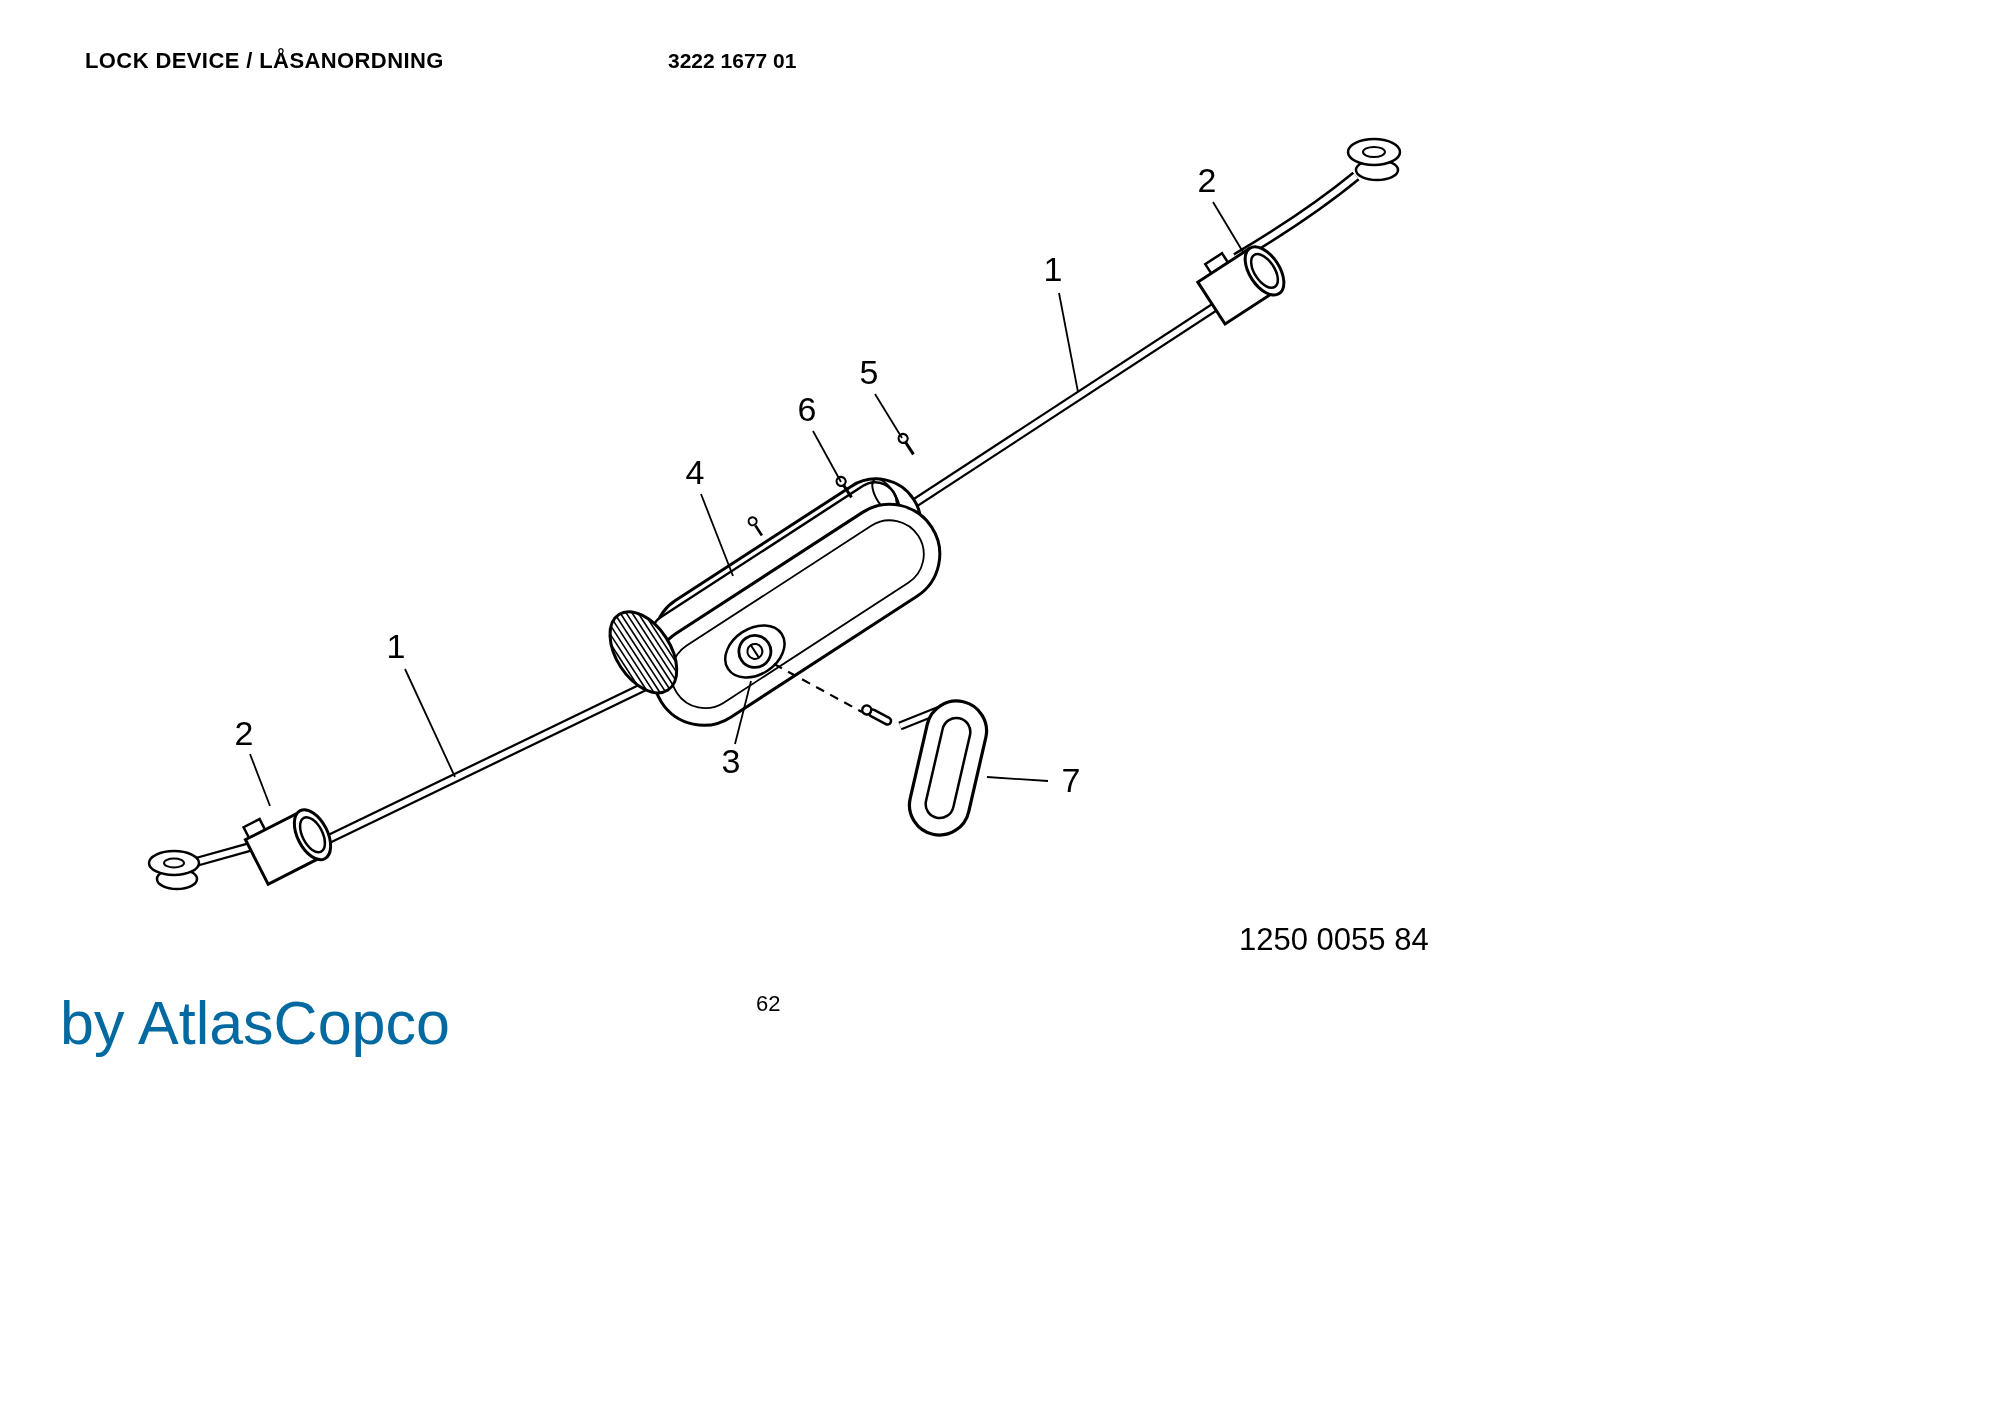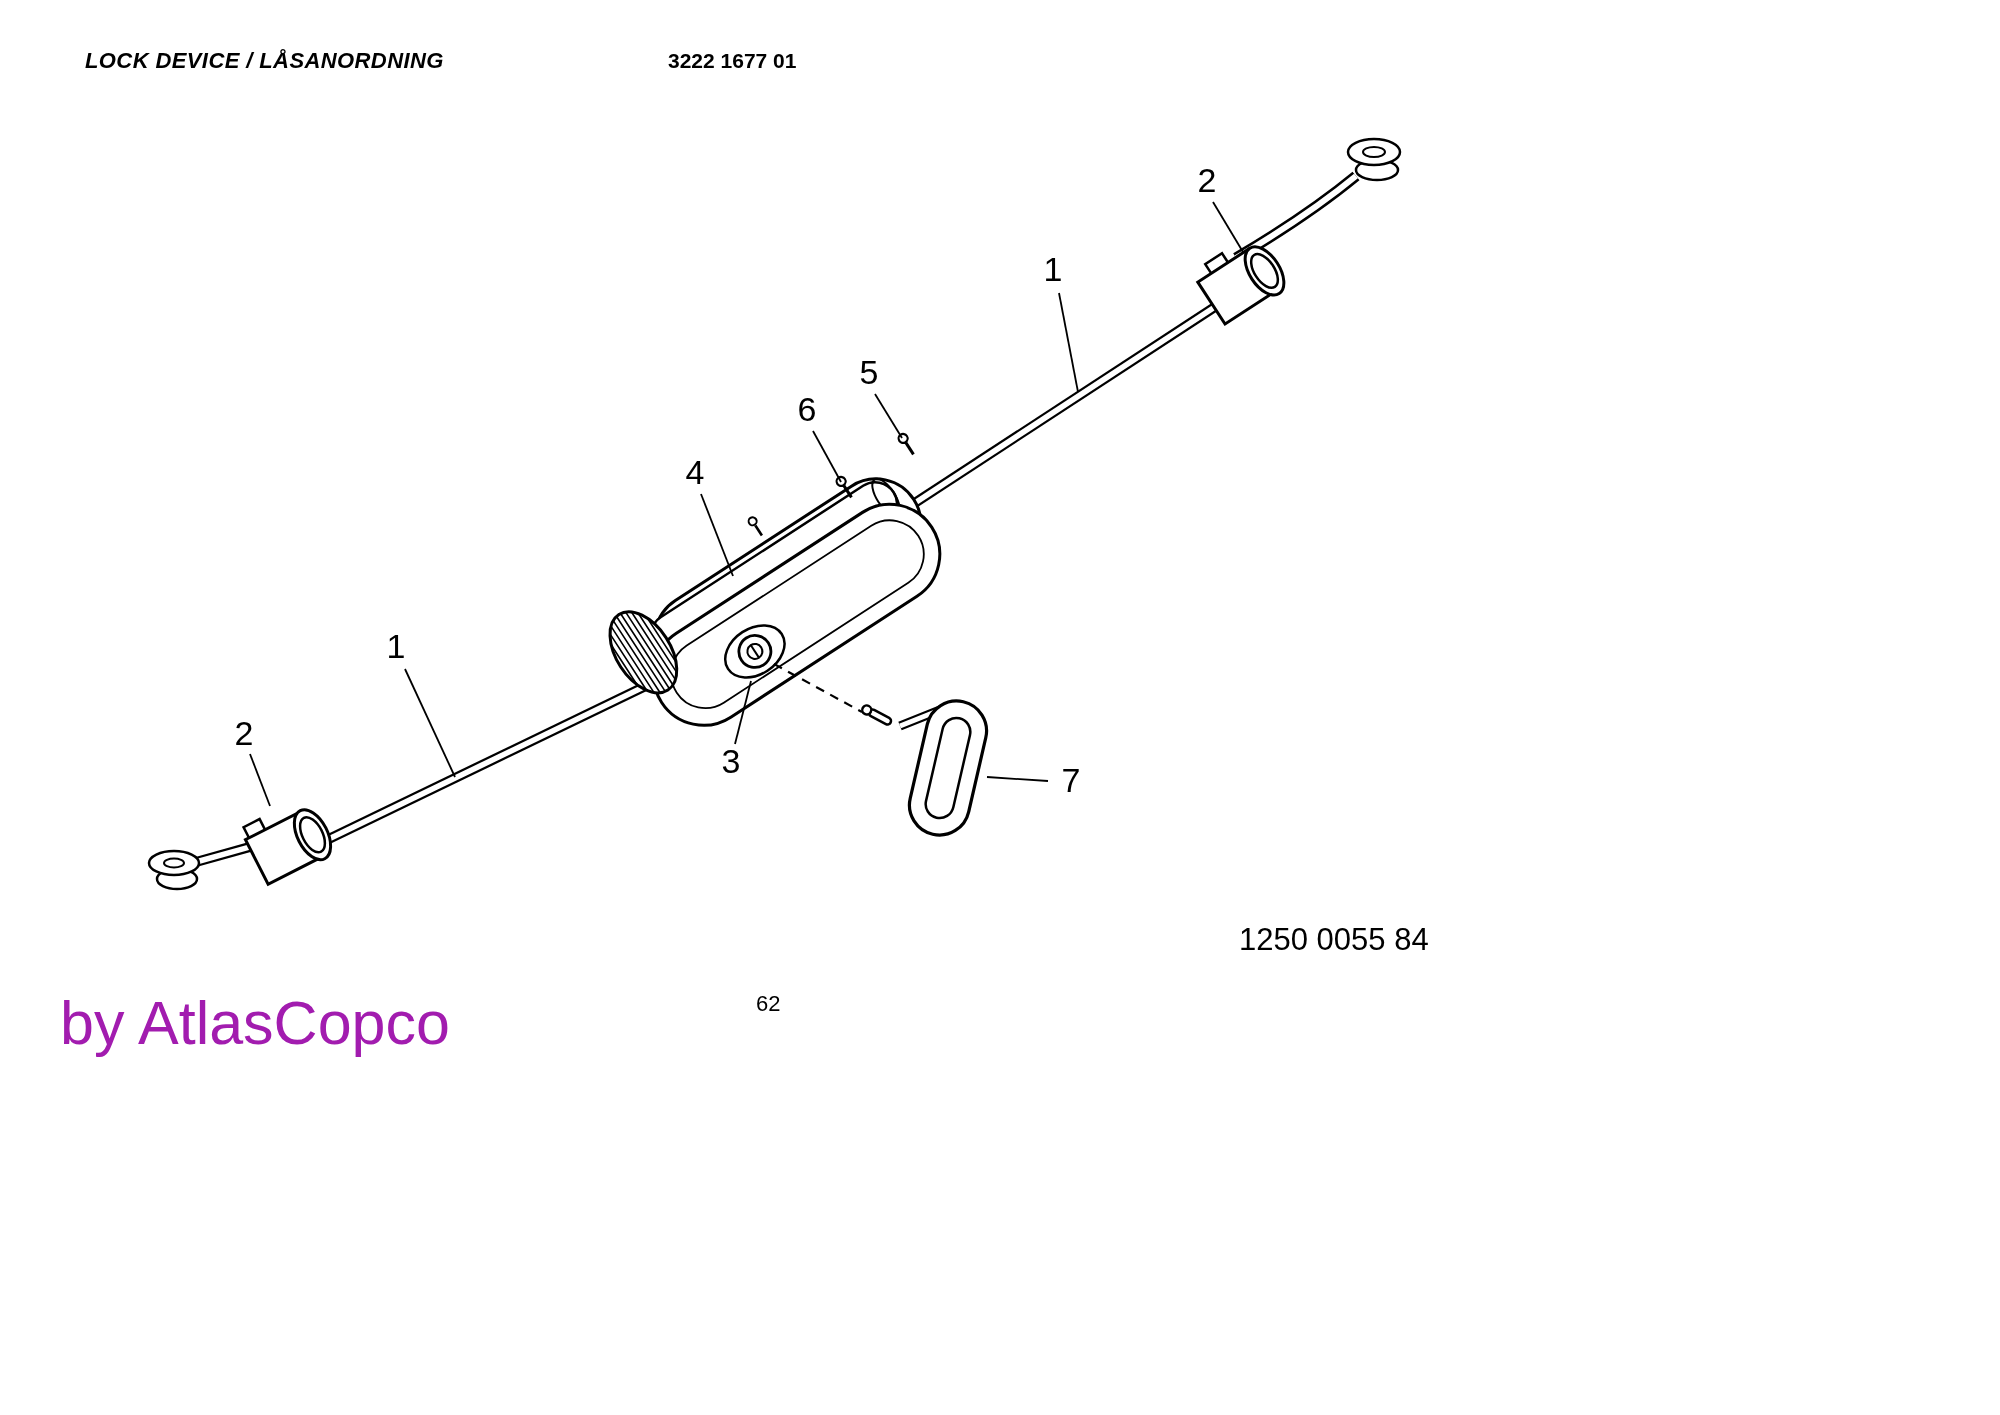--- a/index.html
+++ b/index.html
@@ -1,24 +1,24 @@
 <!DOCTYPE html>
 <html><head>
 <meta charset="utf-8">
 <style>
   * { margin:0; padding:0; box-sizing:border-box; }
   html,body { width:2000px; height:1415px; background:#ffffff; }
   body { font-family:"Liberation Sans", sans-serif; color:#000; position:relative; overflow:hidden; }
   .page { position:absolute; inset:0; background:#ffffff; }
-  .doc-title { position:absolute; left:85px; top:48px; font-size:22px; font-weight:700; letter-spacing:.4px; white-space:nowrap;font-style:italic; }
+  .doc-title { position:absolute; left:85px; top:48px; font-size:22px; font-weight:700; letter-spacing:.4px; white-space:nowrap; }
   .doc-partno { position:absolute; left:668px; top:49px; font-size:21px; font-weight:700; white-space:nowrap; }
   .diagram { position:absolute; left:0; top:0; width:2000px; height:1415px; }
   .ref-no { position:absolute; left:1203px; top:922px; font-size:31px; white-space:nowrap;margin-left:36px; }
   .page-no { position:absolute; left:756px; top:991px; font-size:22px; }
-  .watermark { position:absolute; left:60px; top:988px; font-size:61px; font-weight:400; color:#a21caf; white-space:nowrap; }
+  .watermark { position:absolute; left:60px; top:988px; font-size:61px; font-weight:400; color:#0369a1; white-space:nowrap; }
   .callout { font-size:34px; fill:#000; font-family:"Liberation Sans", sans-serif; }
   .ol-b { fill:none; stroke:#000; }
   .ol-w { fill:none; stroke:#fff; }
   .shape { fill:#fff; stroke:#000; }
   .lead { stroke:#000; stroke-width:1.8; fill:none; }
 </style>
 </head>
 <body>
 
 <div class="page">

